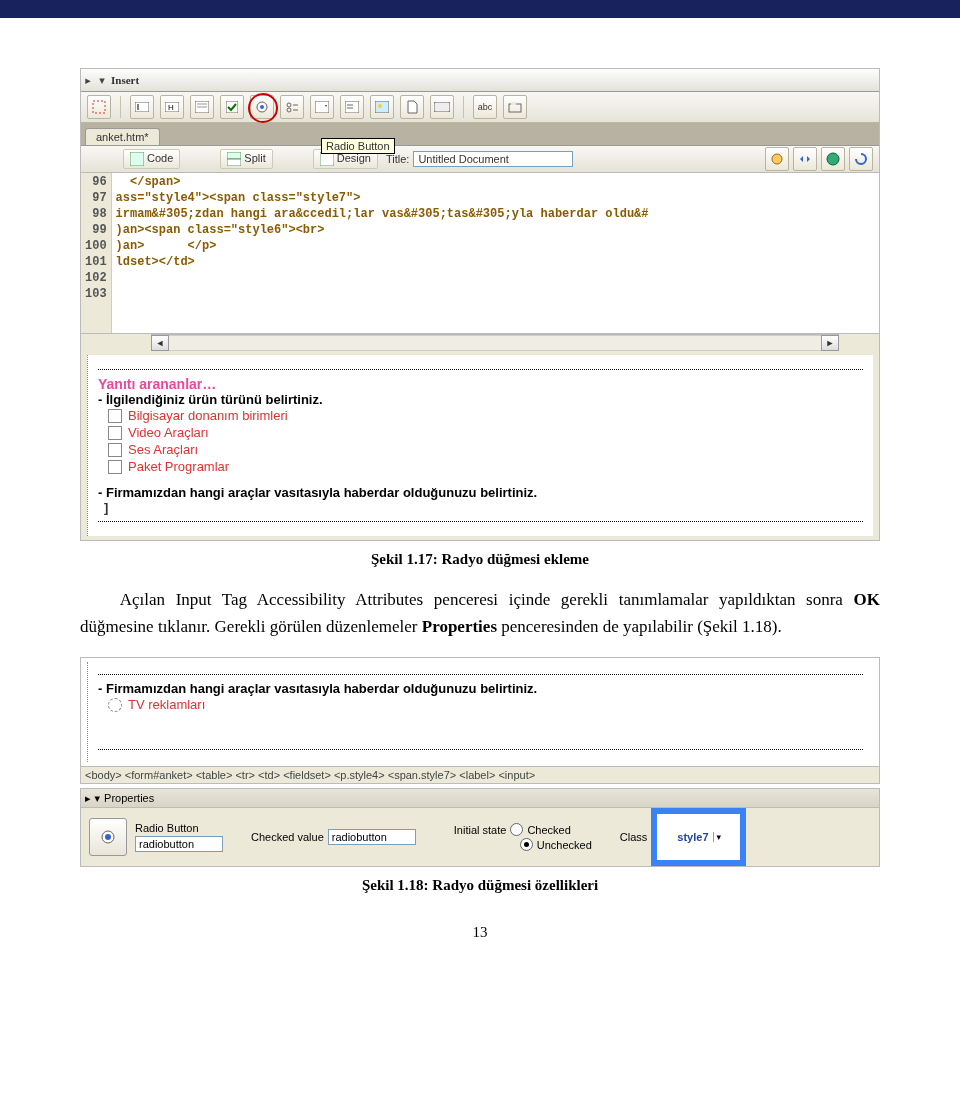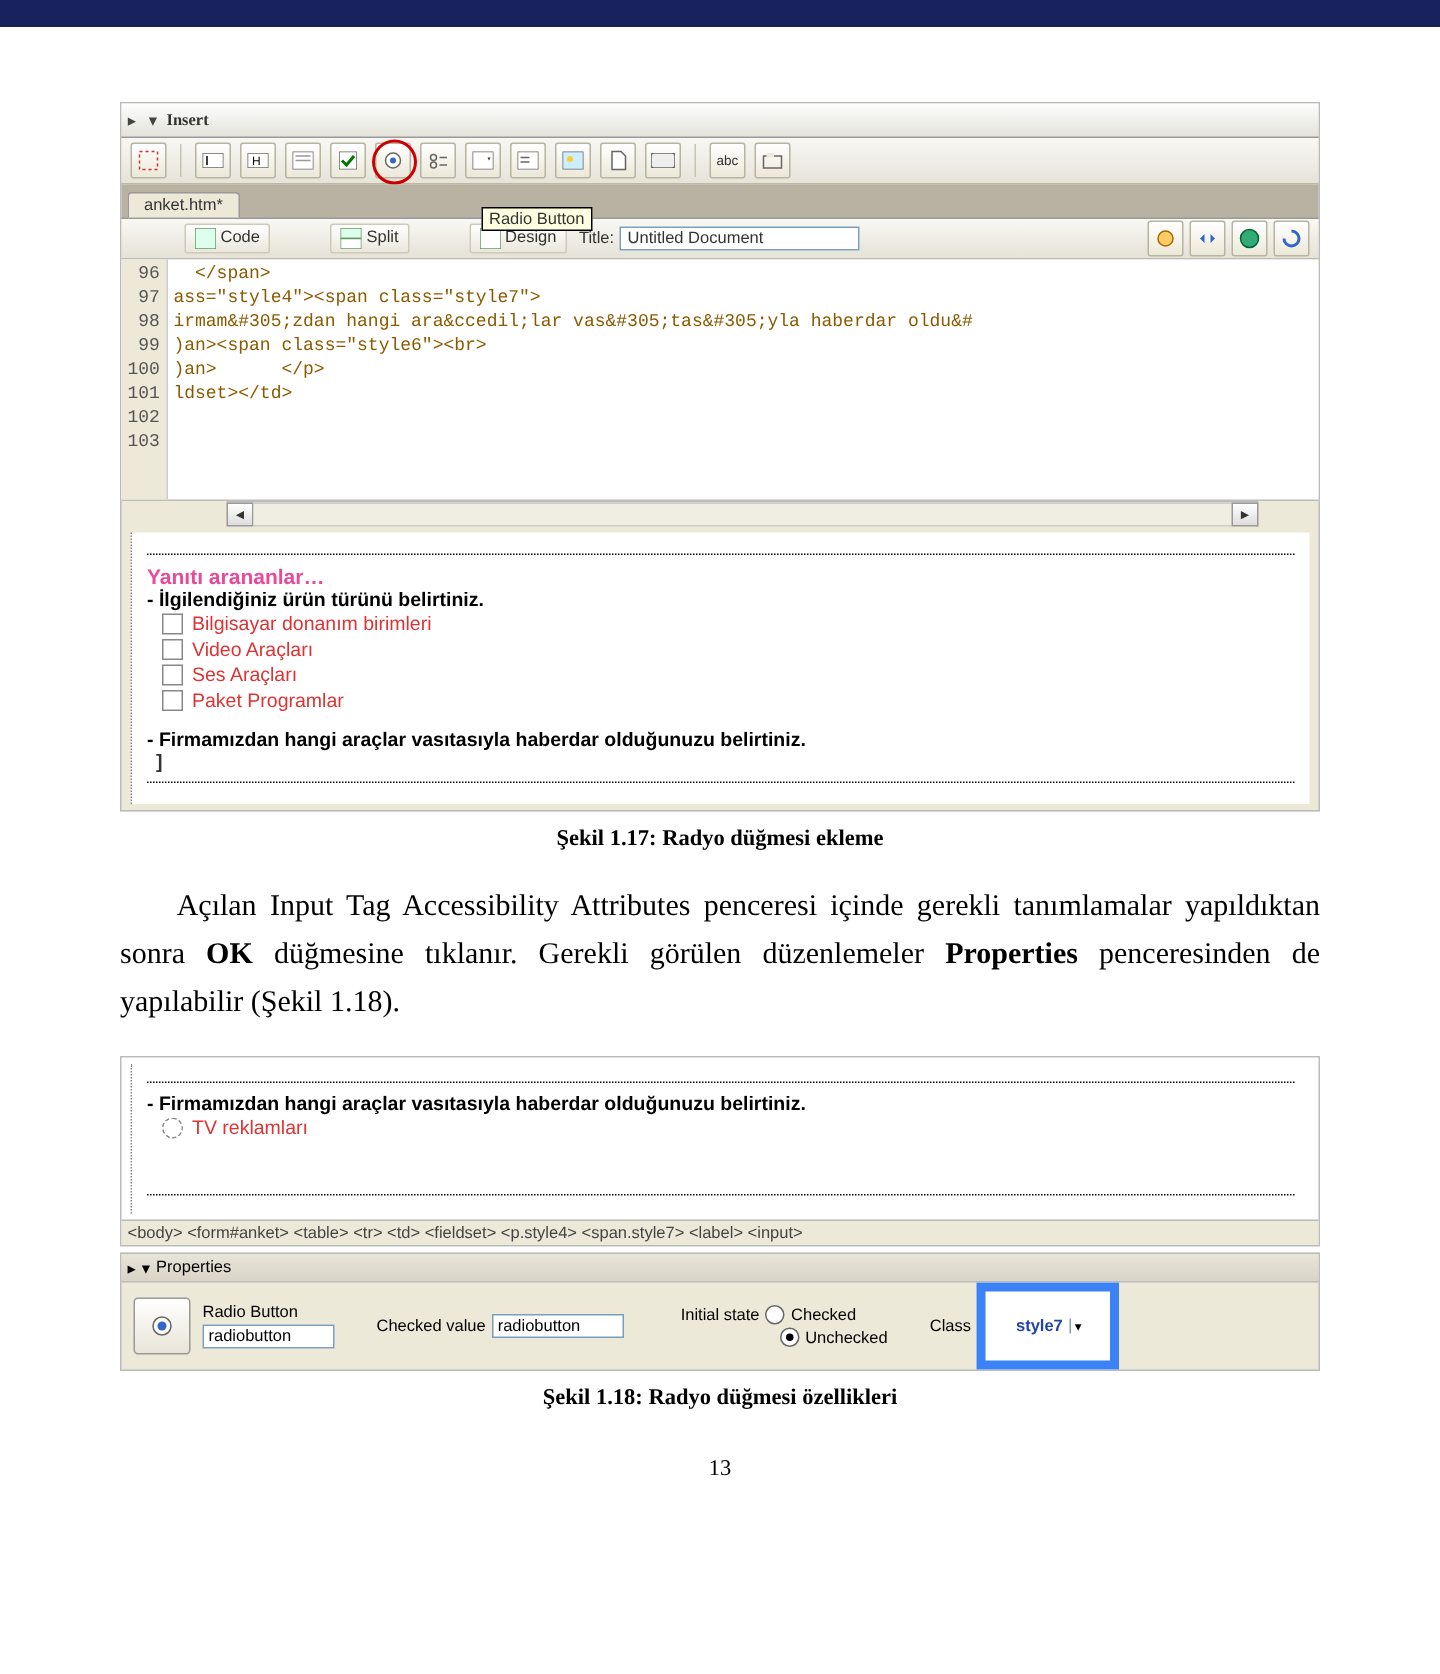--- a/index.html
+++ b/index.html
@@ -25,39 +25,39 @@
 .doctab-row { height:22px; display:flex; align-items:flex-end; background:#b7b2a1; border-bottom:1px solid #999; }
 .doctab { margin-left:4px; padding:2px 10px; background:#ece9d8; border:1px solid #999; border-bottom:none; border-radius:3px 3px 0 0; font-size:11px; }
 .tooltip { position:absolute; background:#ffffe1; border:1px solid #000; padding:1px 4px; font-size:11px; margin-left:240px; margin-top:-8px; }
 
 .viewbar { display:flex; align-items:center; height:26px; background:linear-gradient(#f9f8f4,#e5e2d6); border-bottom:1px solid #bbb; padding:0 6px; gap:4px; }
 .vbtn { display:flex; align-items:flex-start; gap:3px; padding:2px 6px; border:1px solid #cfcab8; background:linear-gradient(#fff,#eae7db); border-radius:2px;margin-left:36px; }
 .vbtn .mi { width:14px; height:14px; }
 .title-in { margin-left:4px; }
 .title-field { background:#fff; border:1px solid #7b9ebd; padding:1px 4px; font-size:11px; width:150px; }
 
-.codearea { background:#fff; font-family:"Courier New",monospace; font-size:12px; color:#000; height:160px; overflow:hidden; border-bottom:1px solid #bbb; position:relative; display:flex; }
+.codearea { background:#fff; font-family:"Courier New",monospace; font-size:12px; color:#000; height:160px; overflow:hidden; border-bottom:1px solid #bbb; position:relative; display:flex;font-weight:bold; }
 .linenos { background:#ece9d8; color:#555; text-align:right; padding:2px 4px; border-right:1px solid #ccc; }
 .linenos div { height:16px; }
 .codelines { padding:2px 4px; flex:1; }
 .codelines div { height:16px; white-space:pre; color:#8b5a00; }
 
 .hscroll { height:16px; background:#e9e6da; display:flex; align-items:center; border-top:1px solid #bbb; margin:0 40px 0 70px; }
 .hscroll .arrow { width:16px; height:14px; border:1px solid #999; background:linear-gradient(#fff,#ddd); display:flex; align-items:center; justify-content:center; font-size:9px; }
 .hscroll .track { flex:1; background:#f0ede2; height:14px; border:1px solid #ccc; border-left:none; border-right:none; }
 
 .preview { background:#fff; padding:8px 10px; font-family:Verdana,Arial,sans-serif; font-size:13px; border-left:1px dotted #888; margin:4px 6px; }
 .dotrule { border:none; border-top:1px dotted #000; margin:6px 0; }
 .hdr { color:#ec4899; font-weight:bold; font-size:14px; }
 .q { color:#000; font-weight:bold; font-size:13px; }
 .opt { display:flex; align-items:center; gap:6px; color:#d33; font-size:13px; padding:1px 0 1px 10px; }
 .opt .cb { width:12px; height:12px; border:1px solid #888; background:#fff; }
 
 .caption { text-align:center; font-weight:bold; font-size:15px; margin:10px 0 18px; }
-.bodytext { font-size:20px; line-height:1.6; text-align:justify; }
+.bodytext { font-size:17px; line-height:1.6; text-align:justify; }
 .bodytext b { font-weight:bold; }
 
 .fig2 { border:1px solid #bbb; background:#fff; font-family:Verdana,Arial,sans-serif; font-size:13px; }
 .fig2-inner { padding:6px 10px; border-left:1px dotted #888; margin:4px 6px; }
 .tagtrail { background:#ece9d8; font-family:Tahoma,sans-serif; font-size:11px; padding:2px 4px; border-top:1px solid #bbb; color:#444; }
 
 .props { border:1px solid #bbb; background:#ece9d8; font-family:Tahoma,sans-serif; font-size:11px; margin-top:4px; }
 .props-hdr { display:flex; align-items:center; height:18px; background:linear-gradient(#e8e5d9,#d8d4c6); border-bottom:1px solid #bbb; padding:0 4px; }
 .props-body { display:flex; align-items:center; height:50px; padding:4px 8px; gap:8px; }
 .prop-icon { width:36px; height:36px; border:1px solid #999; background:linear-gradient(#fff,#e8e5d8); display:flex; align-items:center; justify-content:center; border-radius:3px; }

